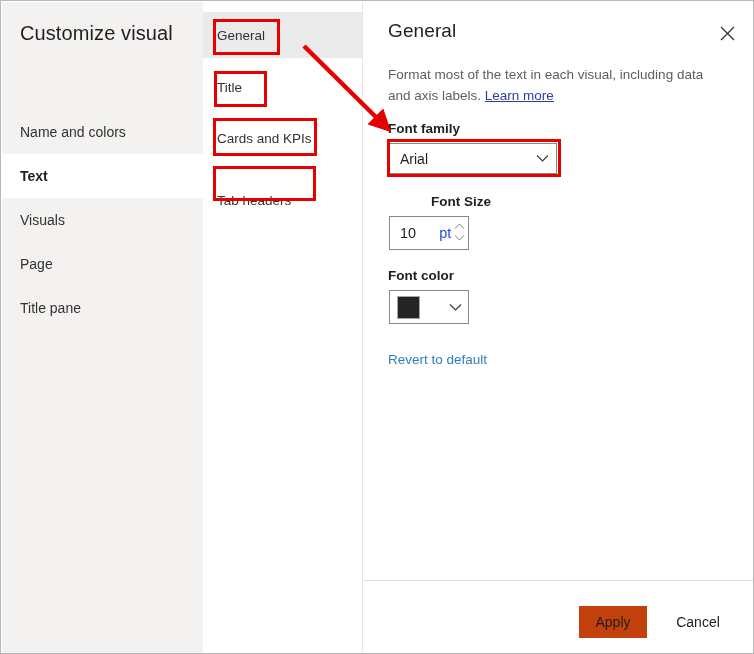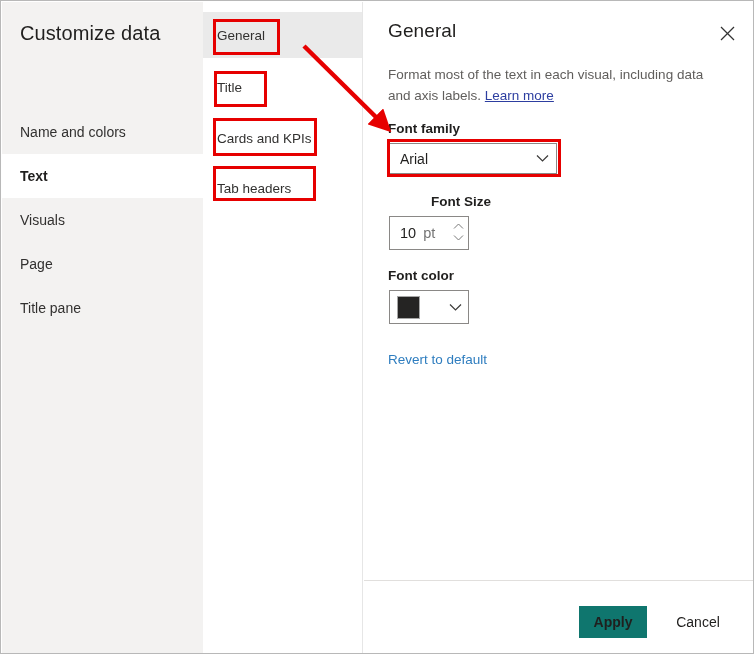--- a/index.html
+++ b/index.html
@@ -182,23 +182,23 @@
     display: flex;
     align-items: center;
     cursor: text;
   }
   #fs-value {
     padding-left: 10px;
     font-size: 14.5px;
     color: #201f1e;
   }
   #fs-unit {
-    padding-left: 7px;
+    padding-left: 23px;
     font-size: 14.5px;
-    color: #737373;
+    color: #1d4ed8;
   }
   #fs-spin {
     margin-left: auto;
     width: 20px;
     height: 32px;
     display: flex;
     flex-direction: column;
     align-items: center;
     justify-content: center;
     color: #7a7a7a;
@@ -294,21 +294,21 @@
     border: 3px solid #e60000;
     box-sizing: border-box;
   }
 </style>
 </head>
 <body>
 
 <div id="window">
 
   <div id="sidebar">
-    <div id="sidebar-title">Customize data</div>
+    <div id="sidebar-title">Customize visual</div>
 
     <div class="side-item" style="top:108px;">
       <span>Name and colors</span>
     </div>
     <div class="side-item" style="top:196px;">
       <span>Visuals</span>
     </div>
     <div class="side-item selected" style="top:152px;">
       <span>Text</span>
     </div>
@@ -323,21 +323,21 @@
   <div id="midcol">
     <div class="mid-item active" style="top:10px;">
       <span>General</span>
     </div>
     <div class="mid-item" style="top:62px;">
       <span>Title</span>
     </div>
     <div class="mid-item" style="top:113px;">
       <span>Cards and KPIs</span>
     </div>
-    <div class="mid-item" style="top:163px;">
+    <div class="mid-item" style="top:175px;">
       <span>Tab headers</span>
     </div>
   </div>
 
   <div id="rightpanel">
 
     <div id="panel-title">General</div>
 
     <div id="close-btn">
       <svg width="15" height="15" viewBox="0 0 15 15" aria-hidden="true">
@@ -385,21 +385,21 @@
       <span id="fc-chev">
         <svg width="13" height="9" viewBox="0 0 13 9" aria-hidden="true">
           <polyline points="1,1.5 6.5,7 12,1.5" fill="none" stroke="currentColor" stroke-width="1.2"></polyline>
         </svg>
       </span>
     </div>
 
     <div id="revert-link">Revert to default</div>
 
     <div id="footer-divider"></div>
-    <button id="apply-btn" style="background: #0f766e; font-weight: bold;">Apply</button>
+    <button id="apply-btn" style="background: #c2410c;">Apply</button>
     <button id="cancel-btn">Cancel</button>
   </div>
 
   <div id="annotations">
     <div class="redbox" style="left: 212px; top: 18px; width: 67px; height: 36px; border-color: rgb(230, 0, 0);"></div>
     <div class="redbox" style="left: 213px; top: 70px; width: 53px; height: 36px; border-color: rgb(230, 0, 0);"></div>
     <div class="redbox" style="left: 212px; top: 117px; width: 104px; height: 38px; border-color: rgb(230, 0, 0);"></div>
     <div class="redbox" style="left: 212px; top: 165px; width: 103px; height: 35px; border-color: rgb(230, 0, 0);"></div>
     <div class="redbox" style="left: 386px; top: 138px; width: 174px; height: 38px; border-color: rgb(230, 0, 0);"></div>
 

